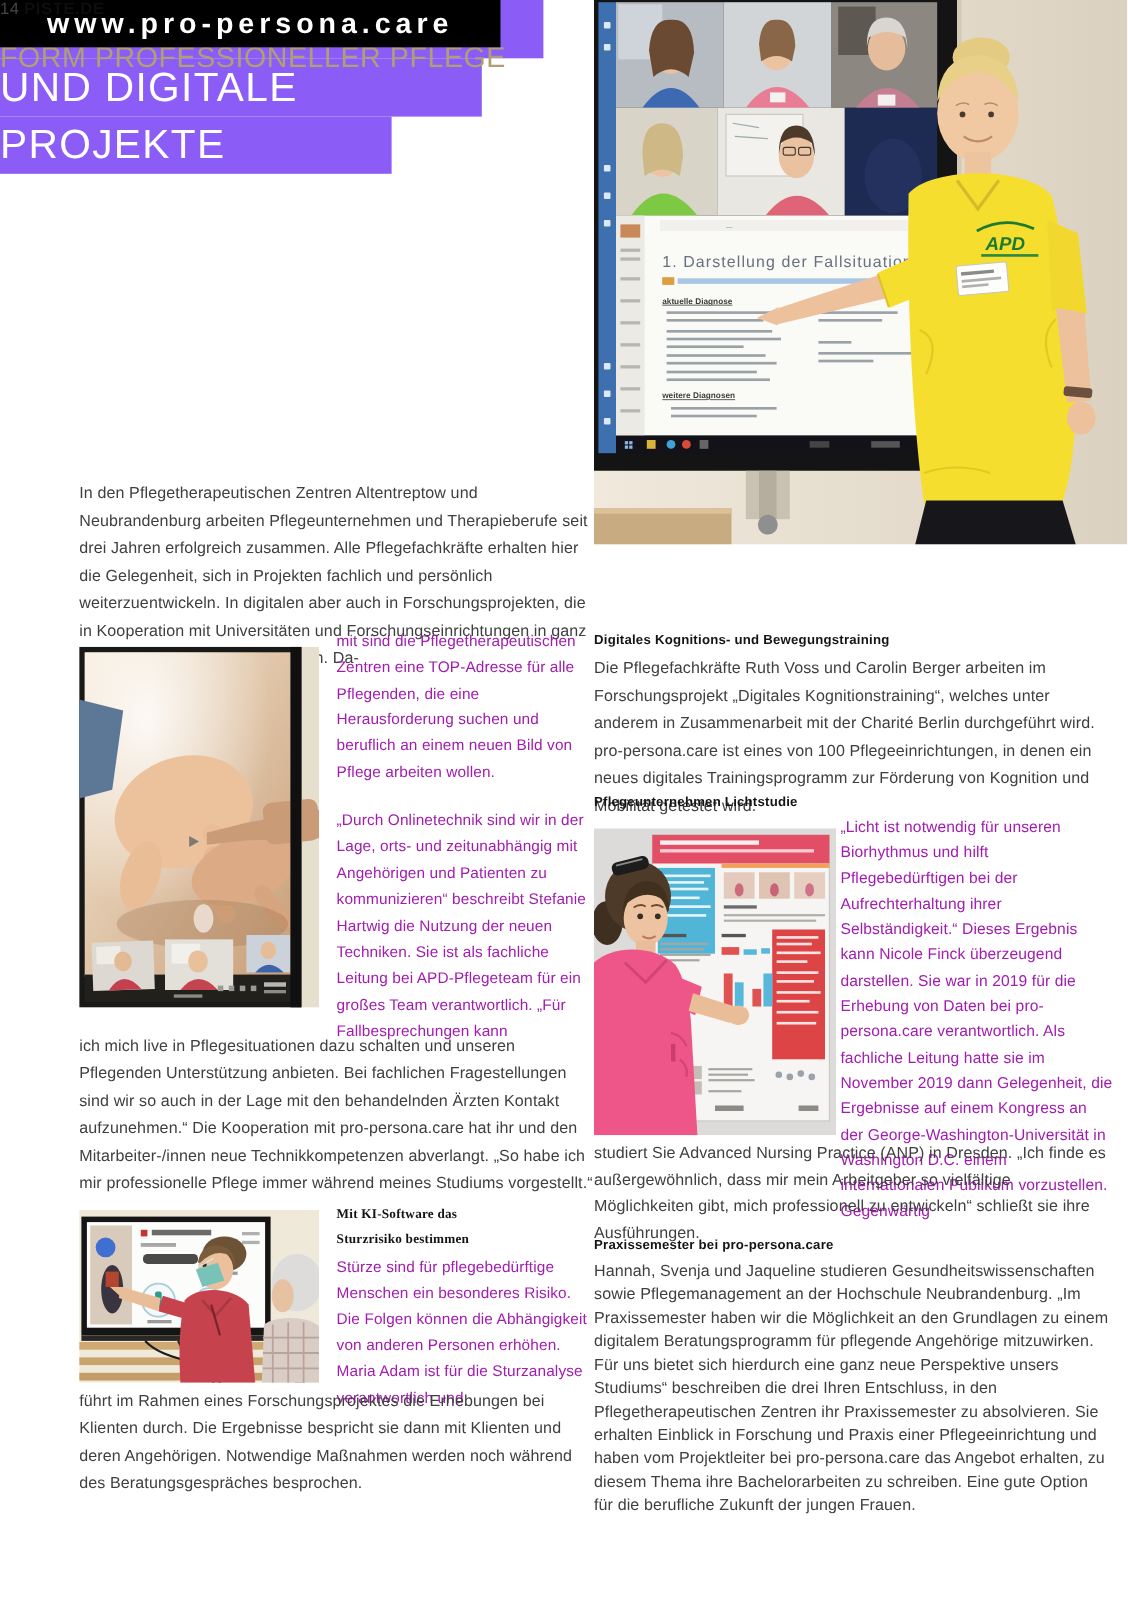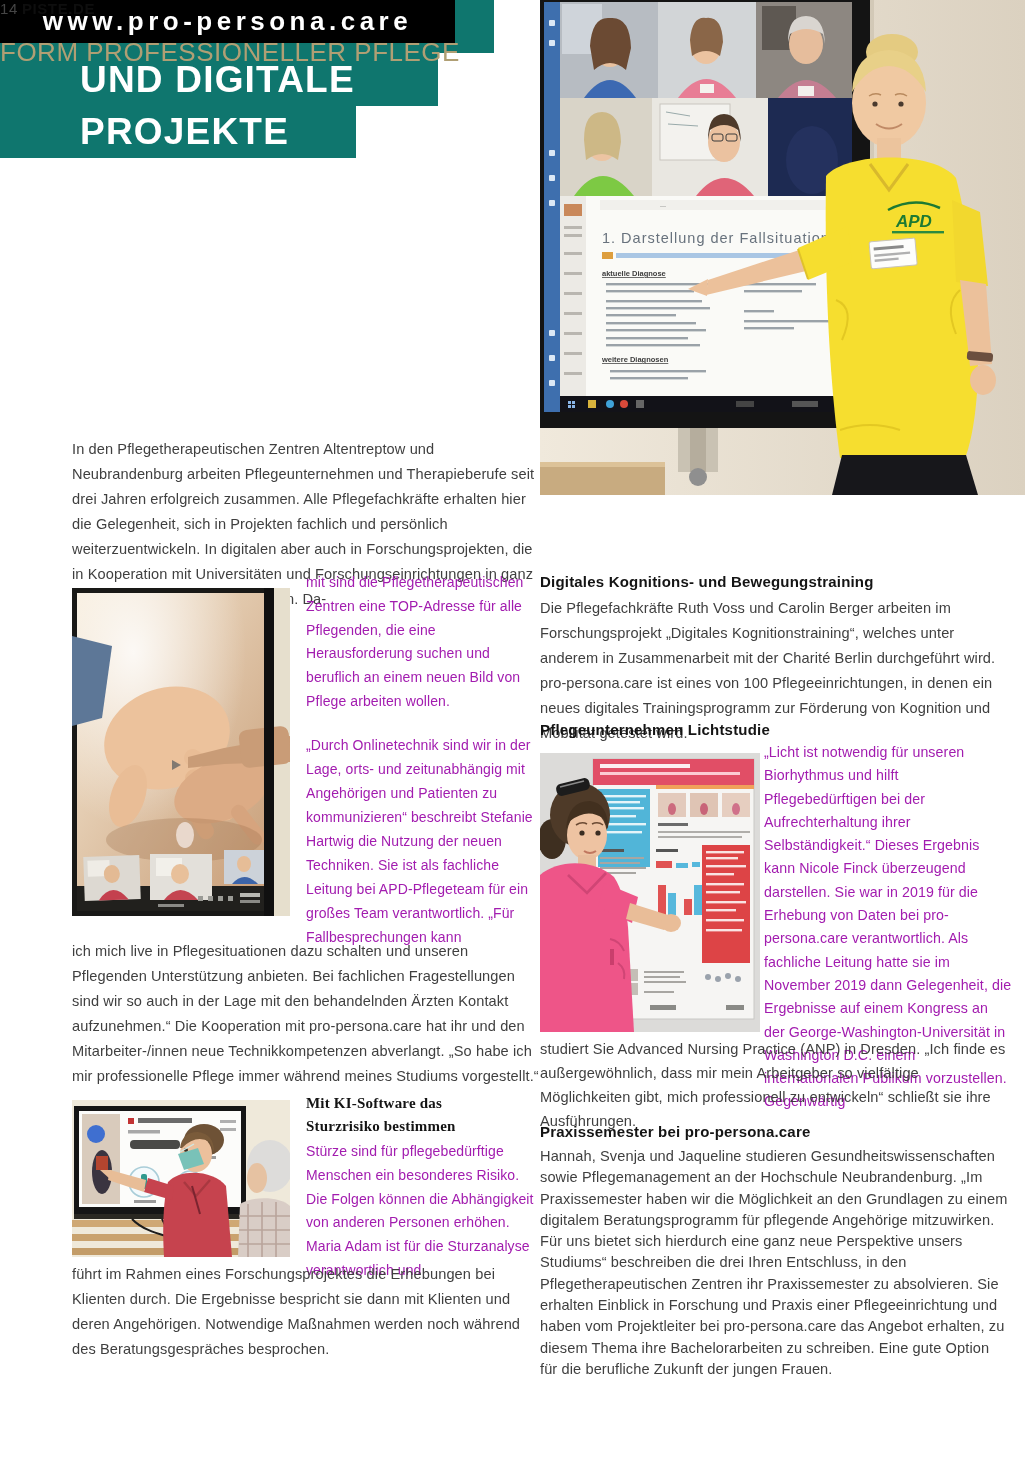--- a/index.html
+++ b/index.html
@@ -5,31 +5,31 @@
   html,body{margin:0;padding:0;background:#ffffff;}
   .page{position:relative;width:1025px;height:1470px;background:#fff;overflow:hidden;
         font-family:"Liberation Sans",sans-serif;}
   .abs{position:absolute;}
   
   .kicker-band{left:0;top:46;width:62;height:25;background:#b09f74;}
   .kicker{left:80;top:34;font-family:"Liberation Serif",serif;font-variant:small-caps;
           font-size:33px;letter-spacing:2.5px;color:#1b1b1b;}
   
   .title-block{left:0;top:150;}
-  .title-row{background:#0f766e;color:#fff;font-weight:700;font-size:37px;letter-spacing:1.2px;
-             height:53px;display:flex;align-items:center;padding-left:80px;box-sizing:border-box;}
+  .title-row{background:#8b5cf6;color:#fff;font-weight:400;font-size:37px;letter-spacing:1.2px;
+             height:53px;display:flex;align-items:center;box-sizing:border-box;}
   .title-row.r1{width:494px;}
   .title-row.r2{width:438px;}
   .title-row.r3{width:356px;height:52px;}
   .subtitle{left:80;top:312;color:#b09f74;font-size:26px;line-height:35px;letter-spacing:.5px;}
   
   .bt{color:#3f3f3f;font-size:14.6px;letter-spacing:.1px;}
   .bt-n{color:#a21caf;font-size:14px;letter-spacing:.1px;}
   .lh25{line-height:25px}.lh24{line-height:24px}.lh23{line-height:23.3px}.lh21{line-height:21.3px}
-  .sec-h{font-weight:700;color:#141414;font-size:15px;line-height:23px;letter-spacing:.2px;}
+  .sec-h{font-weight:700;color:#141414;font-size:12px;line-height:23px;letter-spacing:.2px;}
   
   .banner{left:285;top:1363;width:455px;height:43px;background:#000000;color:#fff;
           font-weight:700;font-size:26px;letter-spacing:4.5px;text-align:center;line-height:43px;}
   .footer{left:75;top:1427;font-size:15px;color:#454545;letter-spacing:.6px;}
   .footer .brand{font-weight:700;color:#0e0e0e;margin-left:4px;margin-top:24px;}
   svg{display:block;}
   svg text{font-family:"Liberation Sans",sans-serif;}
 </style>
 </head>
 <body>

